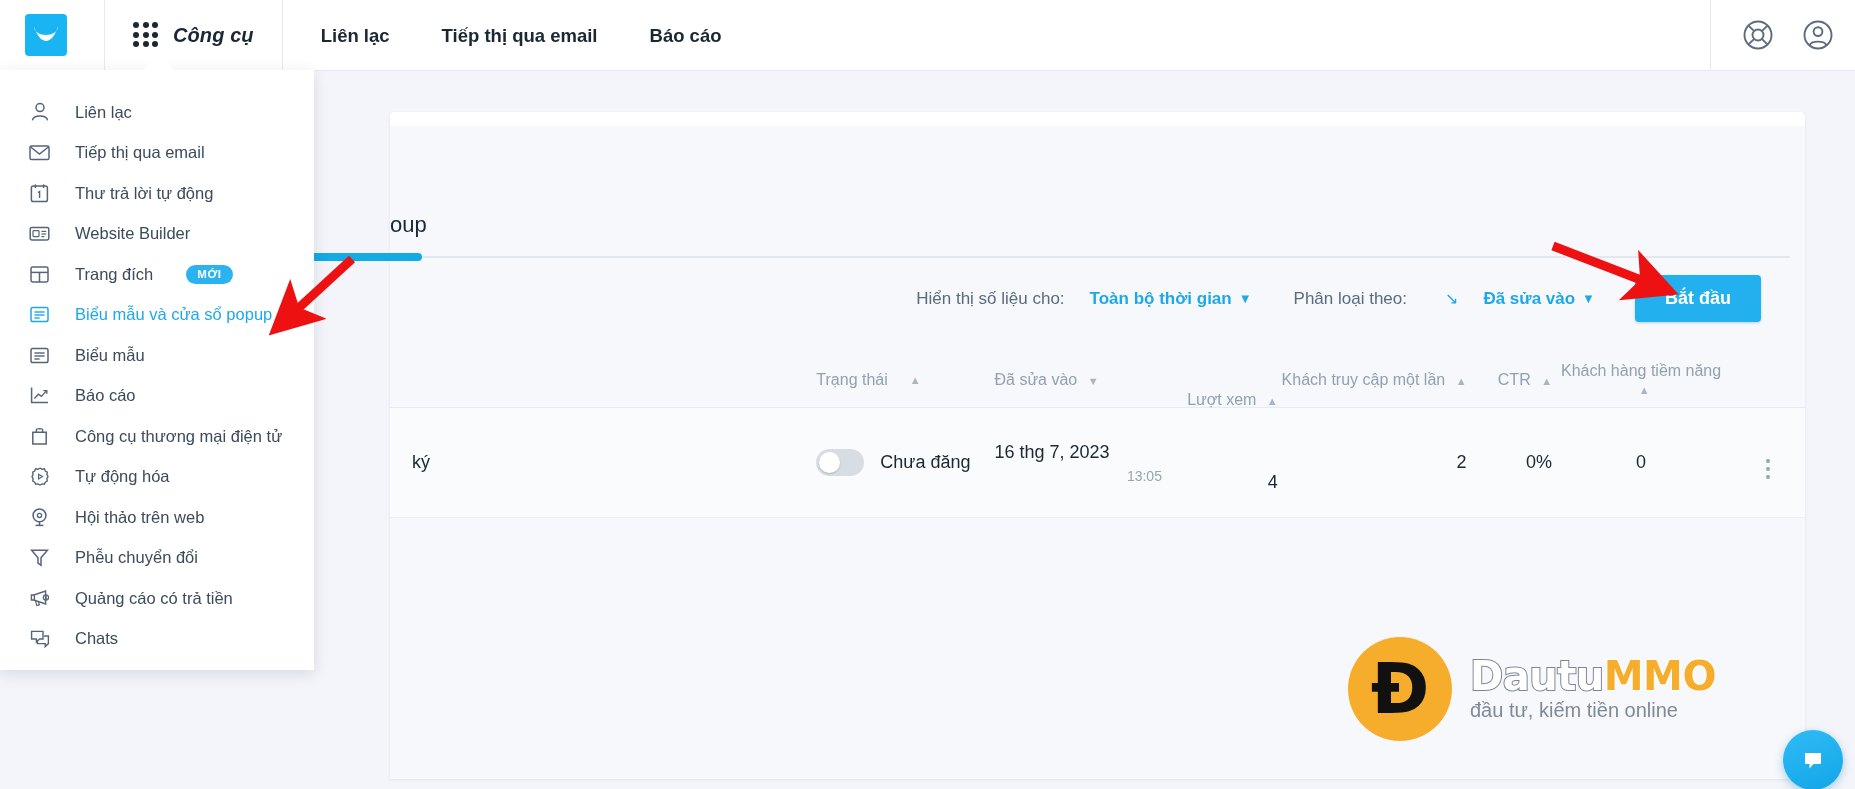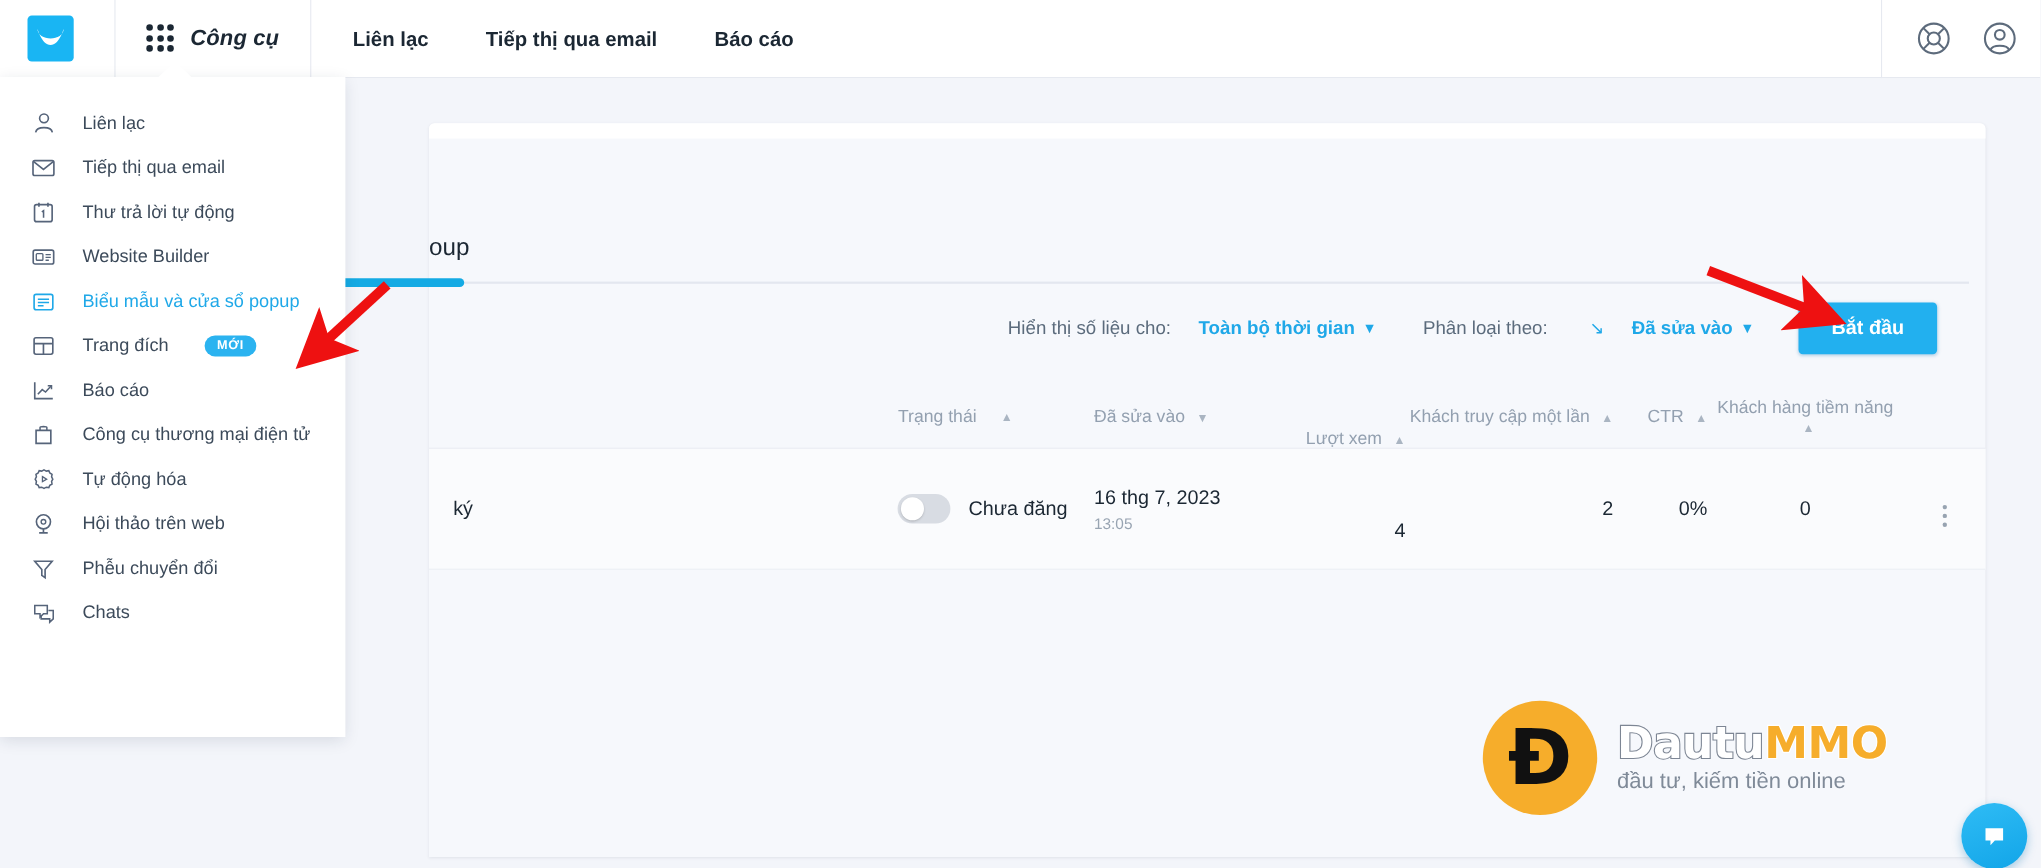--- a/index.html
+++ b/index.html
@@ -160,21 +160,21 @@
   .toggle {
     width: 48px; height: 27px; border-radius: 14px; background: #d8dce3;
     position: relative; flex: 0 0 48px; cursor: pointer;
   }
   .toggle .knob {
     position: absolute; left: 3px; top: 3px; width: 21px; height: 21px;
     border-radius: 50%; background: #fff; box-shadow: 0 1px 2px rgba(0,0,0,.18);
   }
   .status-text { line-height: 1.28; }
   .date-main { line-height: 1.25; }
-  .date-time { font-size: 14px; color: #98a4b2; margin-top: 5px; }
+  .date-time { font-size: 14px; color: #98a4b2; margin-top: 5px; text-align: right; }
   .kebab { display: inline-flex; flex-direction: column; gap: 4px; cursor: pointer; }
   .kebab i { width: 4px; height: 4px; border-radius: 50%; background: #97a3b1; display:block; }
 
   
   .watermark {
     position: absolute; left: 1348px; top: 637px;
     display: flex; align-items: center; gap: 18px; z-index: 12;
   }
   .wm-coin {
     width: 104px; height: 104px; border-radius: 50%; background: #f6ad2b;
@@ -315,44 +315,55 @@
           <rect x="2.2" y="5.4" width="18.6" height="12.6" rx="1.7"></rect>
           <rect x="5" y="8.6" width="6" height="6" rx=".8" stroke-width="1.2"></rect>
           <line x1="13.4" y1="9.4" x2="18.2" y2="9.4" stroke-width="1.2"></line>
           <line x1="13.4" y1="12" x2="18.2" y2="12" stroke-width="1.2"></line>
           <line x1="13.4" y1="14.6" x2="16.4" y2="14.6" stroke-width="1.2"></line>
         </svg>
         </span>
       <span>Website Builder</span>
     </div>
 
+    <div class="menu-item">
+      <span class="mi-ico">
+        <svg width="23" height="23" viewBox="0 0 23 23" fill="none" stroke="#56647a" stroke-width="1.5">
+          <rect x="3" y="4" width="17" height="15" rx="1.7"></rect>
+          <line x1="3" y1="9.4" x2="20" y2="9.4"></line>
+            <line x1="11.5" y1="9.4" x2="11.5" y2="19"></line>
+        </svg>
+        </span>
+      <span>Trang đích</span>
+      <span class="badge-new">MỚI</span>
+    </div>
+
     <div class="menu-item active">
       <span class="mi-ico">
         <svg width="23" height="23" viewBox="0 0 23 23" fill="none" stroke="#1fa8e8" stroke-width="1.5">
           <rect x="3" y="4.6" width="17" height="14" rx="1.8"></rect>
           <line x1="6.4" y1="9" x2="16.6" y2="9" stroke-width="1.4"></line>
           <line x1="6.4" y1="12" x2="16.6" y2="12" stroke-width="1.4"></line>
           <line x1="6.4" y1="15" x2="11.6" y2="15" stroke-width="1.4"></line>
         </svg>
         </span>
       <span>Biểu mẫu và cửa sổ popup</span>
     </div>
 
     <div class="menu-item">
       <span class="mi-ico">
         <svg width="23" height="23" viewBox="0 0 23 23" fill="none" stroke="#56647a" stroke-width="1.5">
-          <rect x="3" y="4" width="17" height="15" rx="1.7"></rect>
-          <line x1="3" y1="9.4" x2="20" y2="9.4"></line>
-            <line x1="11.5" y1="9.4" x2="11.5" y2="19"></line>
-        </svg>
-        </span>
-      <span>Trang đích</span>
-      <span class="badge-new">MỚI</span>
-    </div>
-
+          <rect x="3" y="4.6" width="17" height="14" rx="1.8"></rect>
+          <line x1="6.4" y1="9" x2="16.6" y2="9" stroke-width="1.4"></line>
+          <line x1="6.4" y1="12" x2="16.6" y2="12" stroke-width="1.4"></line>
+          <line x1="6.4" y1="15" x2="11.6" y2="15" stroke-width="1.4"></line>
+        </svg>
+        </span>
+      <span>Biểu mẫu</span>
+    </div>
 
     <div class="menu-item">
       <span class="mi-ico">
         <svg width="23" height="23" viewBox="0 0 23 23" fill="none" stroke="#56647a" stroke-width="1.5">
           <path d="M3.6 3.6 L3.6 18.4 L20 18.4"></path>
           <path d="M6.4 14.4 L10.4 10.2 L13.4 12.4 L18.6 6.6" stroke-width="1.4"></path>
           <path d="M15.4 6.6 L18.8 6.6 L18.8 9.8" stroke-width="1.4"></path>
         </svg>
         </span>
       <span>Báo cáo</span>
@@ -392,20 +403,32 @@
 
     <div class="menu-item">
       <span class="mi-ico">
         <svg width="23" height="23" viewBox="0 0 23 23" fill="none" stroke="#56647a" stroke-width="1.5">
           <path d="M3.6 4.2 L19.4 4.2 L13 11.8 L13 19.2 L10 17 L10 11.8 Z"></path>
         </svg>
         </span>
       <span>Phễu chuyển đổi</span>
     </div>
 
+    <div class="menu-item">
+      <span class="mi-ico">
+        <svg width="24" height="24" viewBox="0 0 24 24" fill="none" stroke="#56647a" stroke-width="1.4">
+          <path d="M17.6 5 L17.6 18 L6.4 14.2 L6.4 8.8 Z"></path>
+          <path d="M6.4 9 L3.4 9 L3.4 14 L6.4 14"></path>
+          <path d="M7.4 14.6 L8.8 19.6 L11.4 18.8 L10.2 15.4" stroke-width="1.2"></path>
+          <circle cx="17.9" cy="11.5" r="2.6" stroke-width="1.2"></circle>
+          <path d="M17.9 9.9 L17.9 13.1 M18.8 10.5 C18.2 10 17.1 10.2 17.1 10.9 C17.1 11.8 18.8 11.4 18.8 12.3 C18.8 12.9 17.7 13.1 17.1 12.6" stroke-width="1"></path>
+        </svg>
+        </span>
+      <span>Quảng cáo có trả tiền</span>
+    </div>
 
     <div class="menu-item">
       <span class="mi-ico">
         <svg width="24" height="24" viewBox="0 0 24 24" fill="none" stroke="#56647a" stroke-width="1.4">
           <path d="M3.6 4.4 L15 4.4 L15 12 L11.6 12 L8.4 15 L8.4 12 L3.6 12 Z"></path>
           <path d="M9.4 13.4 L9.4 16.6 L17.2 16.6 L17.2 19.6 L20.4 16.6 L20.4 9 L16 9"></path>
         </svg>
         </span>
       <span>Chats</span>
     </div>

